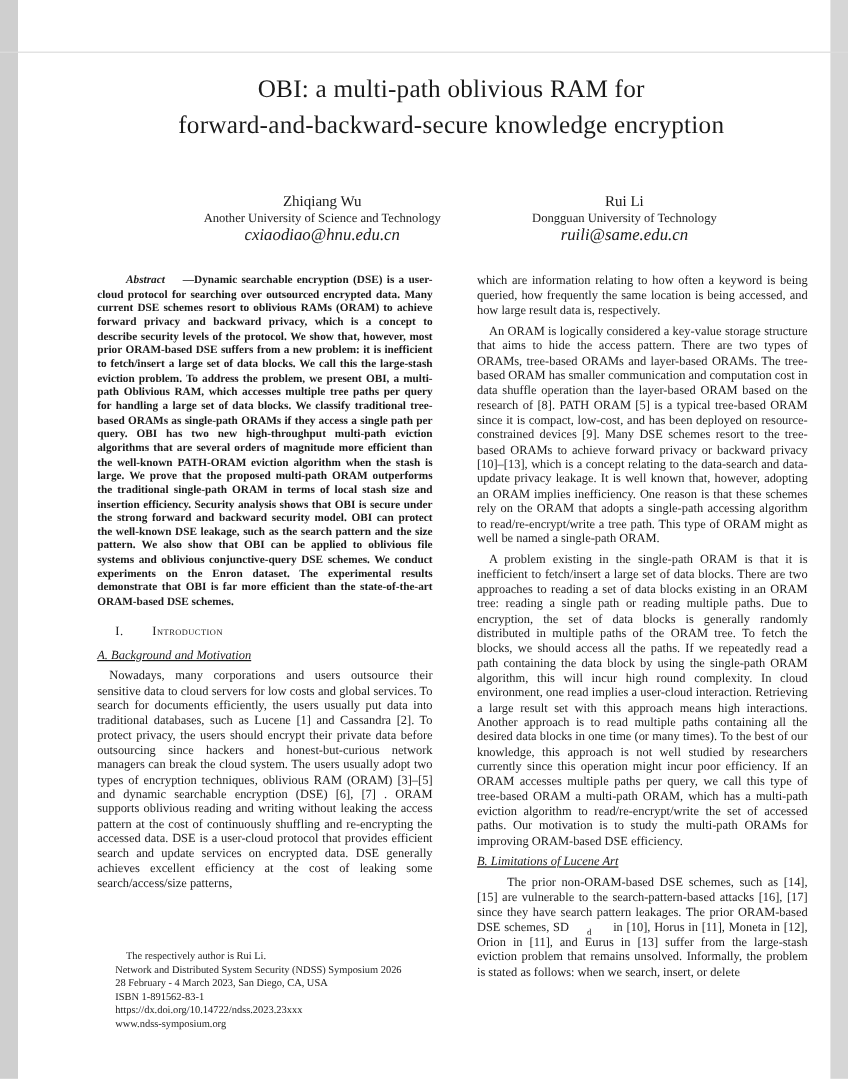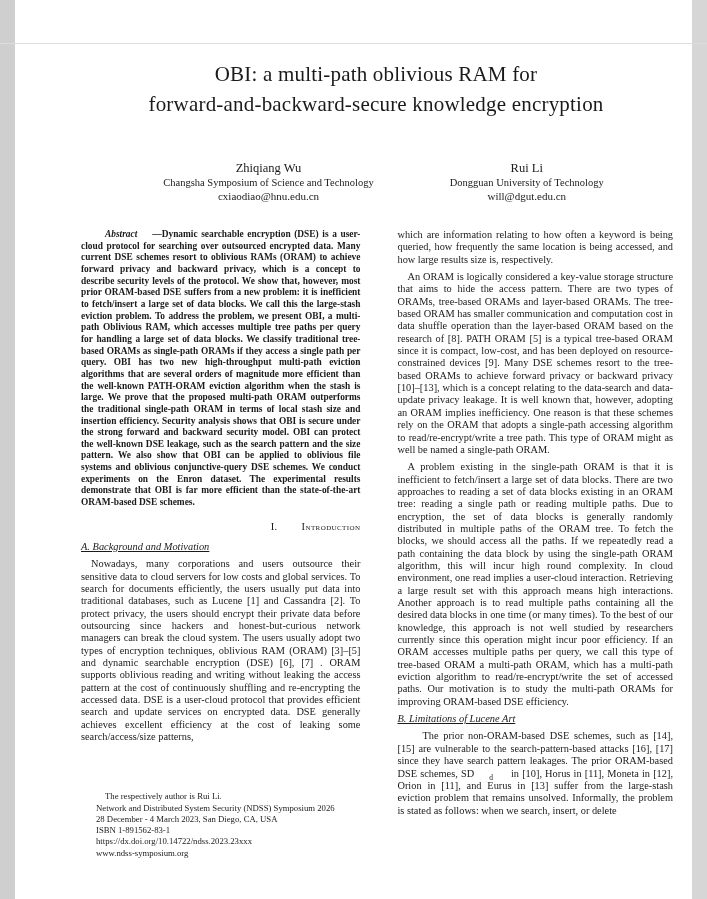--- a/index.html
+++ b/index.html
@@ -29,21 +29,21 @@
 
   .authors {
     display: flex;
     justify-content: center;
     gap: 46px;
     margin-top: 42px;
   }
   .author { text-align: center; }
   .author .name  { font-size: 12.5px; line-height: 15px; }
   .author .affil { font-size: 10.5px; line-height: 13.5px; }
-  .author .email { font-size: 11px; line-height: 13.5px; }
+  .author .email { font-size: 14px; line-height: 13.5px; font-style: italic; }
 
   .columns {
     display: flex;
     gap: 7px;
     padding: 0 32px 0 34px;
     margin-top: 26px;
     height: 630px;
   }
   .col { text-align: justify; hyphens: auto; }
   .col-left  { width: 317px; display: flex; flex-direction: column; }
@@ -52,21 +52,21 @@
   .abstract {
     font-weight: bold;
     font-size: 9.4px;
     line-height: 11.65px;
     text-indent: 9px;
     margin: 0;
   }
   .abstract .abs-label { font-style: italic; }
 
   .section-heading {
-    text-align: right;
+    text-align: left;
     font-size: 10.5px;
     font-variant: small-caps;
     letter-spacing: 0.4px;
     margin-top: 12px;
     margin-bottom: 9px;
     text-indent: 0;
   }
   .section-heading .sec-num { margin-right: 9px; }
 
   .subsection {
@@ -106,55 +106,55 @@
 <div class="paper">
 
   <h1 class="title">
     <span style="display:block;">OBI: a multi-path oblivious RAM for</span>
     <span style="display:block;">forward-and-backward-secure knowledge encryption</span>
   </h1>
 
   <div class="authors">
     <div class="author">
       <div class="name">Zhiqiang Wu</div>
-      <div class="affil">Changsha Symposium of Science and Technology</div>
+      <div class="affil">Another University of Science and Technology</div>
       <div class="email">cxiaodiao@hnu.edu.cn</div>
     </div>
     <div class="author">
       <div class="name">Rui Li</div>
       <div class="affil">Dongguan University of Technology</div>
-      <div class="email">will@dgut.edu.cn</div>
+      <div class="email">ruili@same.edu.cn</div>
     </div>
   </div>
 
   <div class="columns">
 
     <div class="col col-left">
       <p class="abstract"><span class="abs-label">Abstract</span><span>—Dynamic searchable encryption (DSE) is a user-cloud protocol for searching over outsourced encrypted data. Many current DSE schemes resort to oblivious RAMs (ORAM) to achieve forward privacy and backward privacy, which is a concept to describe security levels of the protocol. We show that, however, most prior ORAM-based DSE suffers from a new problem: it is inefficient to fetch/insert a large set of data blocks. We call this the large-stash eviction problem. To address the problem, we present OBI, a multi-path Oblivious RAM, which accesses multiple tree paths per query for handling a large set of data blocks. We classify traditional tree-based ORAMs as single-path ORAMs if they access a single path per query. OBI has two new high-throughput multi-path eviction algorithms that are several orders of magnitude more efficient than the well-known PATH-ORAM eviction algorithm when the stash is large. We prove that the proposed multi-path ORAM outperforms the traditional single-path ORAM in terms of local stash size and insertion efficiency. Security analysis shows that OBI is secure under the strong forward and backward security model. OBI can protect the well-known DSE leakage, such as the search pattern and the size pattern. We also show that OBI can be applied to oblivious file systems and oblivious conjunctive-query DSE schemes. We conduct experiments on the Enron dataset. The experimental results demonstrate that OBI is far more efficient than the state-of-the-art ORAM-based DSE schemes.</span></p>
 
       <div class="section-heading">
         <span class="sec-num">I.</span><span>Introduction</span>
       </div>
 
       <div class="subsection">A. Background and Motivation</div>
 
       <p class="para">Nowadays, many corporations and users outsource their sensitive data to cloud servers for low costs and global services. To search for documents efficiently, the users usually put data into traditional databases, such as Lucene [1] and Cassandra [2]. To protect privacy, the users should encrypt their private data before outsourcing since hackers and honest-but-curious network managers can break the cloud system. The users usually adopt two types of encryption techniques, oblivious RAM (ORAM) [3]–[5] and dynamic searchable encryption (DSE) [6], [7] . ORAM supports oblivious reading and writing without leaking the access pattern at the cost of continuously shuffling and re-encrypting the accessed data. DSE is a user-cloud protocol that provides efficient search and update services on encrypted data. DSE generally achieves excellent efficiency at the cost of leaking some search/access/size patterns,</p>
 
       <div class="footnote">
         <div class="fn-line fn-first">The respectively author is Rui Li.</div>
         <div class="fn-line">Network and Distributed System Security (NDSS) Symposium 2026</div>
-        <div class="fn-line">28 December - 4 March 2023, San Diego, CA, USA</div>
+        <div class="fn-line">28 February - 4 March 2023, San Diego, CA, USA</div>
         <div class="fn-line">ISBN 1-891562-83-1</div>
         <div class="fn-line">https://dx.doi.org/10.14722/ndss.2023.23xxx</div>
         <div class="fn-line">www.ndss-symposium.org</div>
       </div>
     </div>
 
     <div class="col col-right">
-      <p class="para no-indent">which are information relating to how often a keyword is being queried, how frequently the same location is being accessed, and how large results size is, respectively.</p>
+      <p class="para no-indent">which are information relating to how often a keyword is being queried, how frequently the same location is being accessed, and how large result data is, respectively.</p>
 
       <p class="para">An ORAM is logically considered a key-value storage structure that aims to hide the access pattern. There are two types of ORAMs, tree-based ORAMs and layer-based ORAMs. The tree-based ORAM has smaller communication and computation cost in data shuffle operation than the layer-based ORAM based on the research of [8]. PATH ORAM [5] is a typical tree-based ORAM since it is compact, low-cost, and has been deployed on resource-constrained devices [9]. Many DSE schemes resort to the tree-based ORAMs to achieve forward privacy or backward privacy [10]–[13], which is a concept relating to the data-search and data-update privacy leakage. It is well known that, however, adopting an ORAM implies inefficiency. One reason is that these schemes rely on the ORAM that adopts a single-path accessing algorithm to read/re-encrypt/write a tree path. This type of ORAM might as well be named a single-path ORAM.</p>
 
       <p class="para">A problem existing in the single-path ORAM is that it is inefficient to fetch/insert a large set of data blocks. There are two approaches to reading a set of data blocks existing in an ORAM tree: reading a single path or reading multiple paths. Due to encryption, the set of data blocks is generally randomly distributed in multiple paths of the ORAM tree. To fetch the blocks, we should access all the paths. If we repeatedly read a path containing the data block by using the single-path ORAM algorithm, this will incur high round complexity. In cloud environment, one read implies a user-cloud interaction. Retrieving a large result set with this approach means high interactions. Another approach is to read multiple paths containing all the desired data blocks in one time (or many times). To the best of our knowledge, this approach is not well studied by researchers currently since this operation might incur poor efficiency. If an ORAM accesses multiple paths per query, we call this type of tree-based ORAM a multi-path ORAM, which has a multi-path eviction algorithm to read/re-encrypt/write the set of accessed paths. Our motivation is to study the multi-path ORAMs for improving ORAM-based DSE efficiency.</p>
 
       <div class="subsection">B. Limitations of Lucene Art</div>
 
       <p class="para"><span>The prior non-ORAM-based DSE schemes, such as [14], [15] are vulnerable to the search-pattern-based attacks [16], [17] since they have search pattern leakages. The prior ORAM-based DSE schemes, SD</span><sub>d</sub><span> in [10], Horus in [11], Moneta in [12], Orion in [11], and Eurus in [13] suffer from the large-stash eviction problem that remains unsolved. Informally, the problem is stated as follows: when we search, insert, or delete</span></p>
     </div>
 

